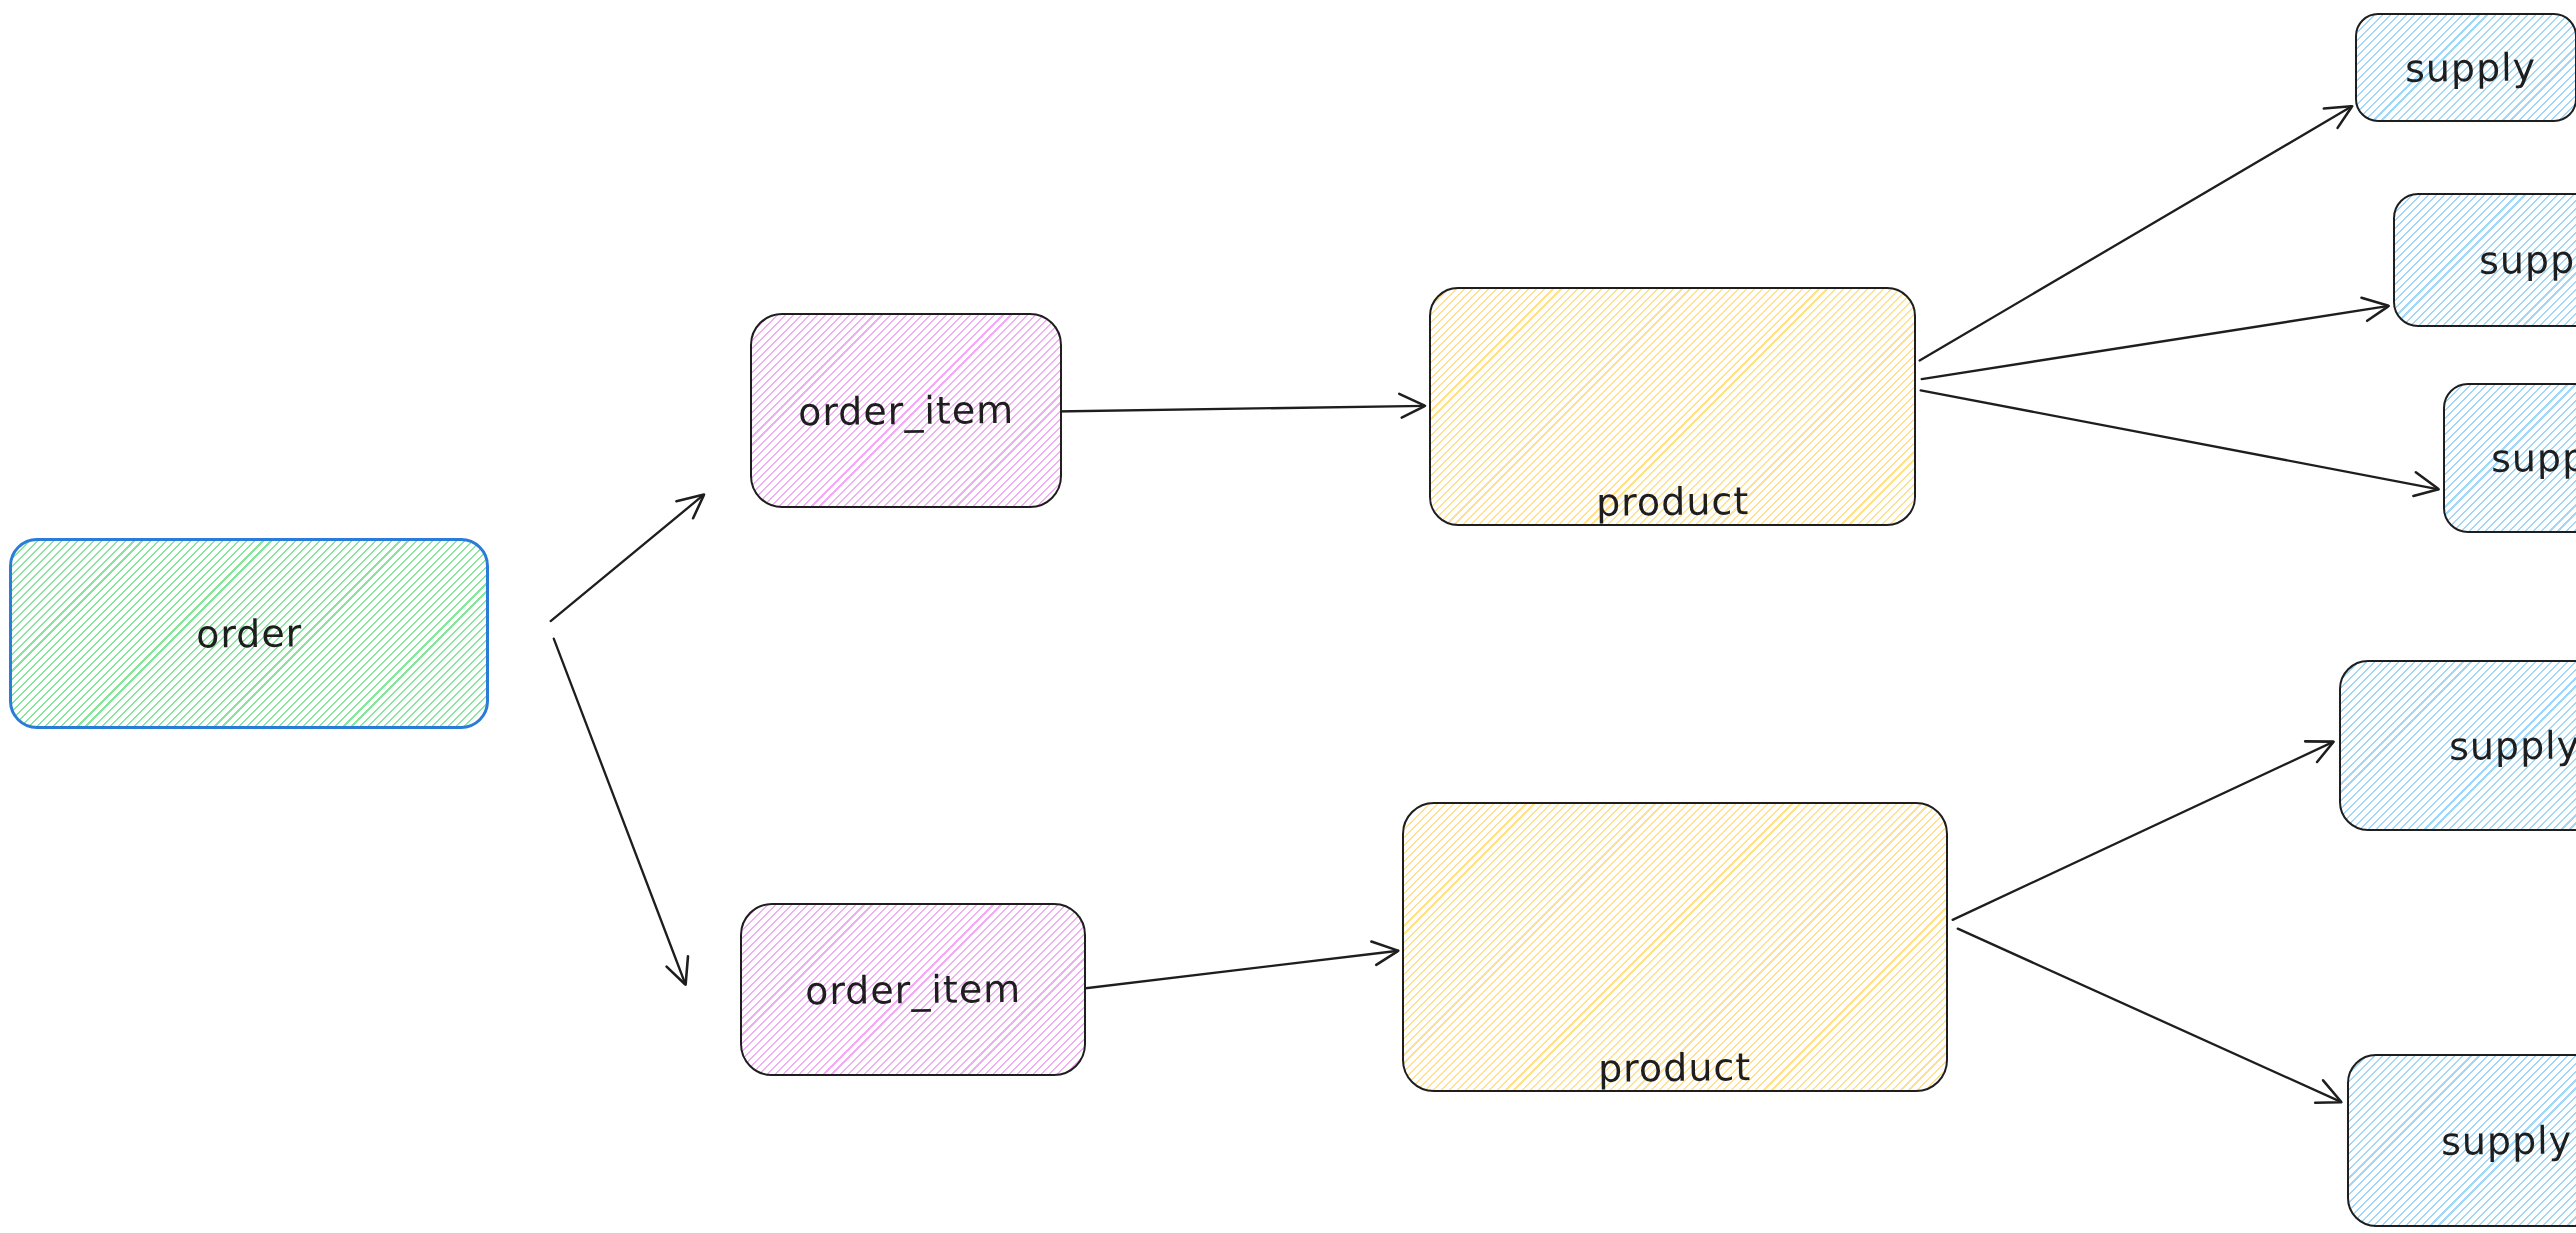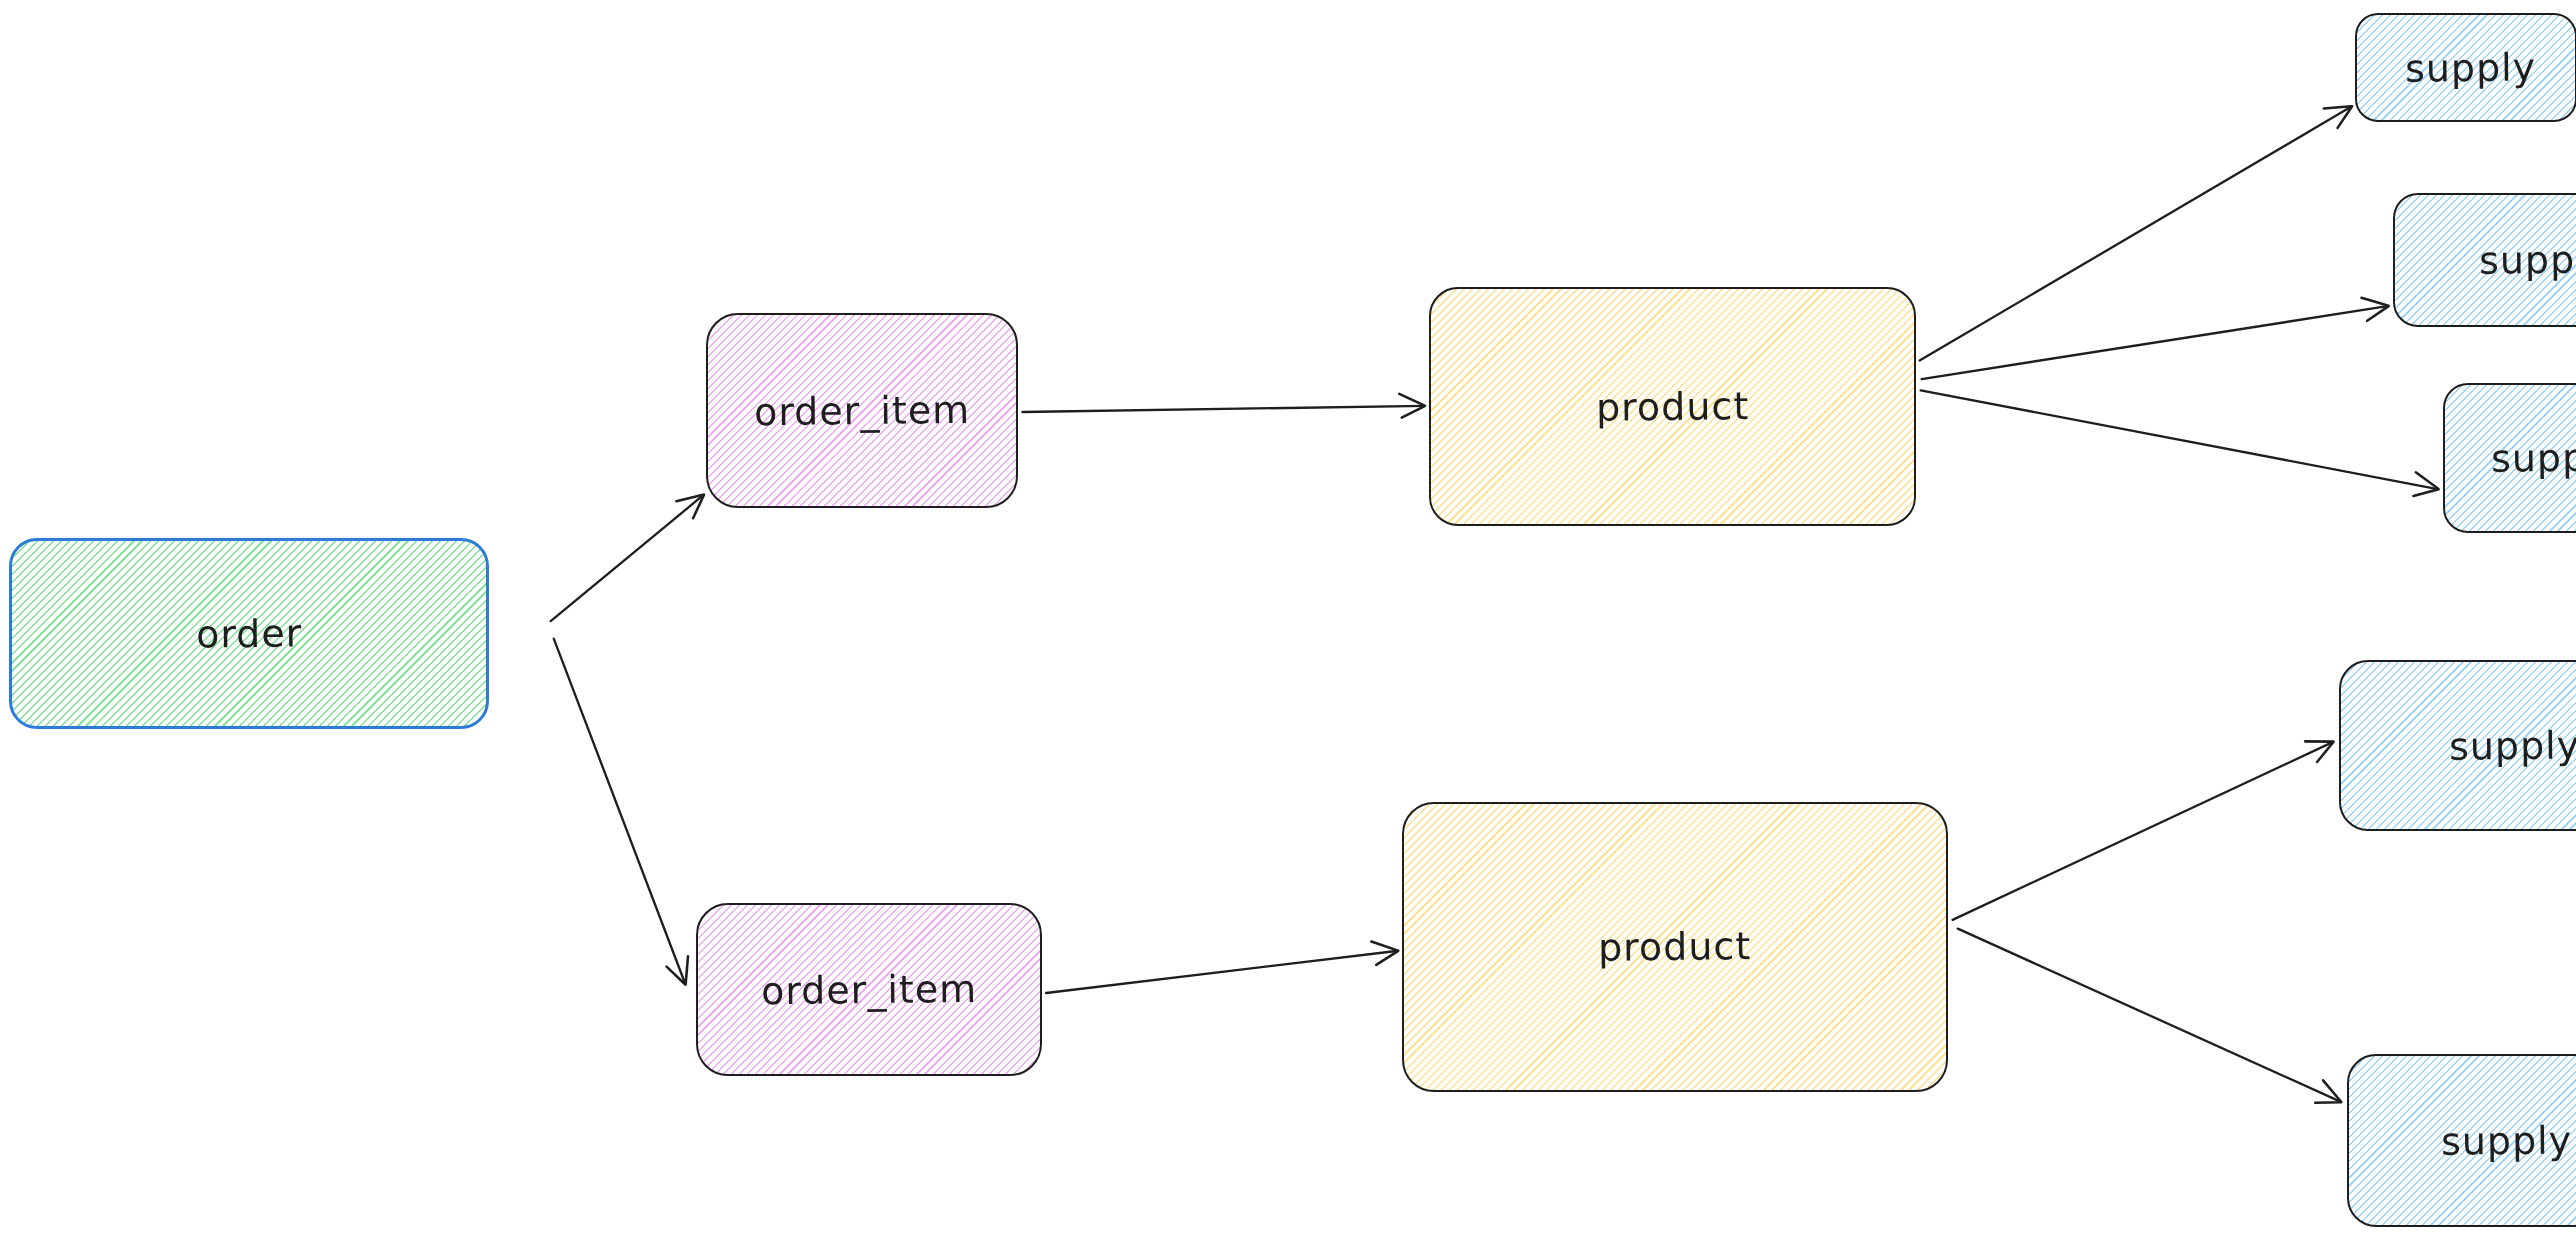--- a/index.html
+++ b/index.html
@@ -25,24 +25,26 @@
     transform:rotate(-0.6deg);
   }
   
   .fill-green{
     border:3.6px solid #2b7cd9;border-radius:28px;
     background-image:repeating-linear-gradient(135deg,#86e79c 0 1.5px,transparent 1.5px 5.7px);
   }
   .fill-violet{
     border:2.6px solid #1e1e1e;border-radius:32px;
     background-image:repeating-linear-gradient(135deg,#f1aef4 0 1.5px,transparent 1.5px 5.7px);
+    margin-left:44px;
   }
   .fill-yellow{
     border:2.6px solid #1e1e1e;border-radius:30px;
     background-image:repeating-linear-gradient(135deg,#ffe18f 0 1.5px,transparent 1.5px 5.7px);
+    align-items:flex-end;
   }
   .fill-blue{
     border:2.6px solid #1e1e1e;border-radius:25px;
     background-image:repeating-linear-gradient(135deg,#a3d7f7 0 1.5px,transparent 1.5px 5.7px);
     padding-left:10px;
   }
   .edge{stroke:#1e1e1e;stroke-width:4.5;fill:none;stroke-linecap:round;}
 </style>
 </head>
 <body>

